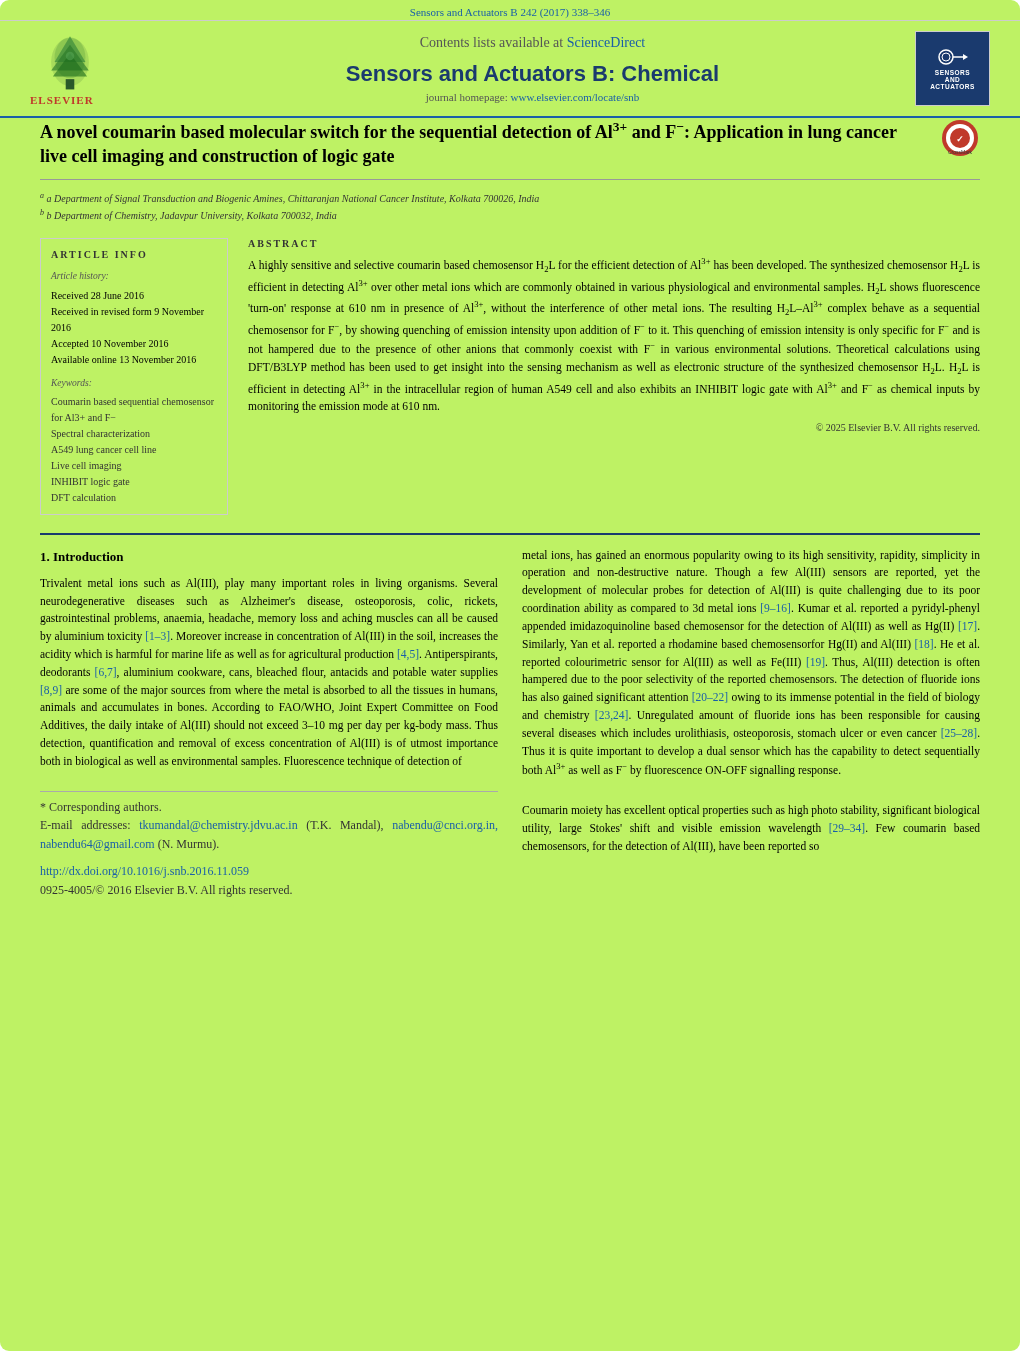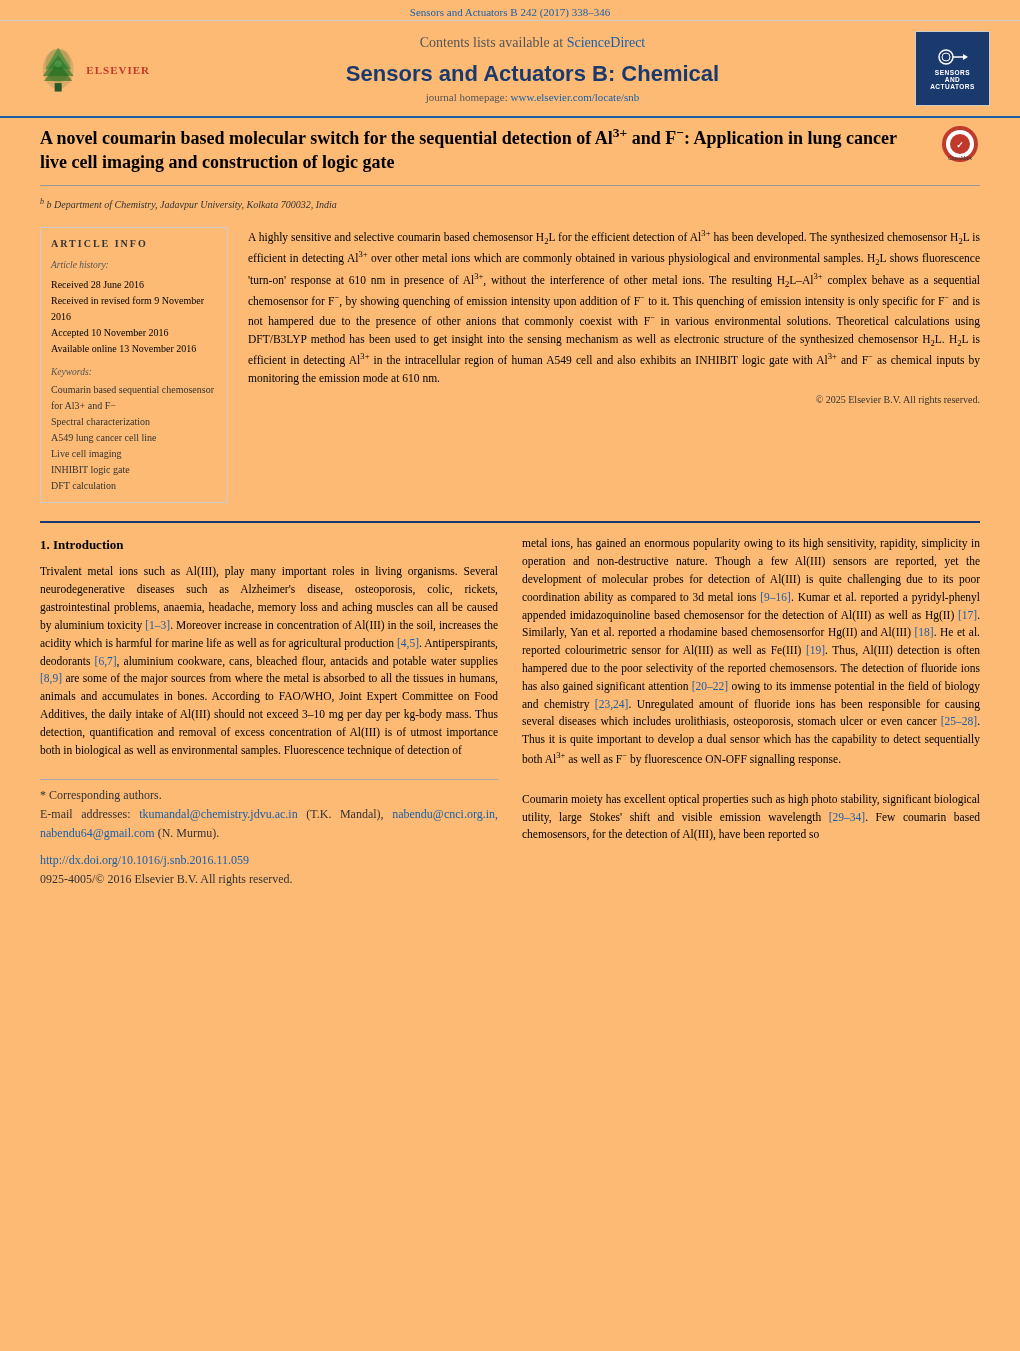--- a/index.html
+++ b/index.html
@@ -7,42 +7,42 @@
       font-family: 'Times New Roman', Times, serif;
       background: #fff;
       width: 1020px;
       min-height: 1351px;
       font-size: 13px;
       color: #000;
     }
     .page {
       width: 1020px;
       min-height: 1351px;
-      background: #fdba74;
+      background: #bef264;
       padding: 0;
+      border-radius: 9px;
     }
     
     .journal-top-bar {
       text-align: center;
       padding: 6px 0 2px 0;
       font-size: 11px;
       color: #1a5fa8;
       border-bottom: 1px solid #ccc;
     }
     .journal-header {
       display: flex;
       align-items: center;
       justify-content: space-between;
       padding: 10px 30px;
       border-bottom: 2px solid #1a5fa8;
     }
     .elsevier-logo {
       display: flex;
-      flex-direction: row;
-      align-items: center;
+      flex-direction: column;
       width: 120px;
     }
     .elsevier-tree {
       width: 80px;
       height: 60px;
     }
     .elsevier-text {
       font-size: 11px;
       color: #c0392b;
       font-weight: bold;
@@ -85,21 +85,21 @@
       justify-content: center;
       font-size: 7px;
       font-weight: bold;
       color: #fff;
       background: #1a3a6e;
       padding: 4px;
     }
 
     
     .article-body {
-      padding: 6px 40px 20px 40px;
+      padding: 0 40px 20px 40px;
     }
 
     
     .article-title-section {
       display: flex;
       align-items: flex-start;
       justify-content: space-between;
       margin-bottom: 10px;
       padding-bottom: 10px;
       border-bottom: 1px solid #999;
@@ -303,20 +303,21 @@
         <circle cx="20" cy="20" r="18" fill="#c0392b"></circle>
         <circle cx="20" cy="20" r="14" fill="#fff"></circle>
         <circle cx="20" cy="20" r="10" fill="#c0392b"></circle>
         <text x="20" y="24" text-anchor="middle" font-size="9" fill="#fff" font-weight="bold" font-family="Arial">✓</text>
         <text x="20" y="36" text-anchor="middle" font-size="5" fill="#333" font-family="Arial">CrossMark</text>
       </svg>
     </div>
 
 
     <div class="affiliations">
+      <div><sup>a</sup> <span>a Department of Signal Transduction and Biogenic Amines, Chittaranjan National Cancer Institute, Kolkata 700026, India</span></div>
       <div><sup>b</sup> <span>b Department of Chemistry, Jadavpur University, Kolkata 700032, India</span></div>
     </div>
 
     <div class="two-col">
 
       <div class="col-left">
         <div class="article-info-box">
           <div class="article-info-header">ARTICLE INFO</div>
           <div class="info-italic">Article history:</div>
           <div>Received 28 June 2016</div>
@@ -332,20 +333,21 @@
               <div>A549 lung cancer cell line</div>
               <div>Live cell imaging</div>
               <div>INHIBIT logic gate</div>
               <div>DFT calculation</div>
             </div>
           </div>
         </div>
       </div>
 
       <div class="col-right">
+        <div class="abstract-header">ABSTRACT</div>
         <div class="abstract-text">
           A highly sensitive and selective coumarin based chemosensor H<sub>2</sub>L for the efficient detection of Al<sup>3+</sup>
           has been developed. The synthesized chemosensor H<sub>2</sub>L is efficient in detecting Al<sup>3+</sup> over other metal
           ions which are commonly obtained in various physiological and environmental samples. H<sub>2</sub>L shows
           fluorescence 'turn-on' response at 610 nm in presence of Al<sup>3+</sup>, without the interference of other metal
           ions. The resulting H<sub>2</sub>L–Al<sup>3+</sup> complex behave as a sequential chemosensor for F<sup>−</sup>, by showing quenching
           of emission intensity upon addition of F<sup>−</sup> to it. This quenching of emission intensity is only specific for
           F<sup>−</sup> and is not hampered due to the presence of other anions that commonly coexist with F<sup>−</sup> in various
           environmental solutions. Theoretical calculations using DFT/B3LYP method has been used to get insight
           into the sensing mechanism as well as electronic structure of the synthesized chemosensor H<sub>2</sub>L. H<sub>2</sub>L is

